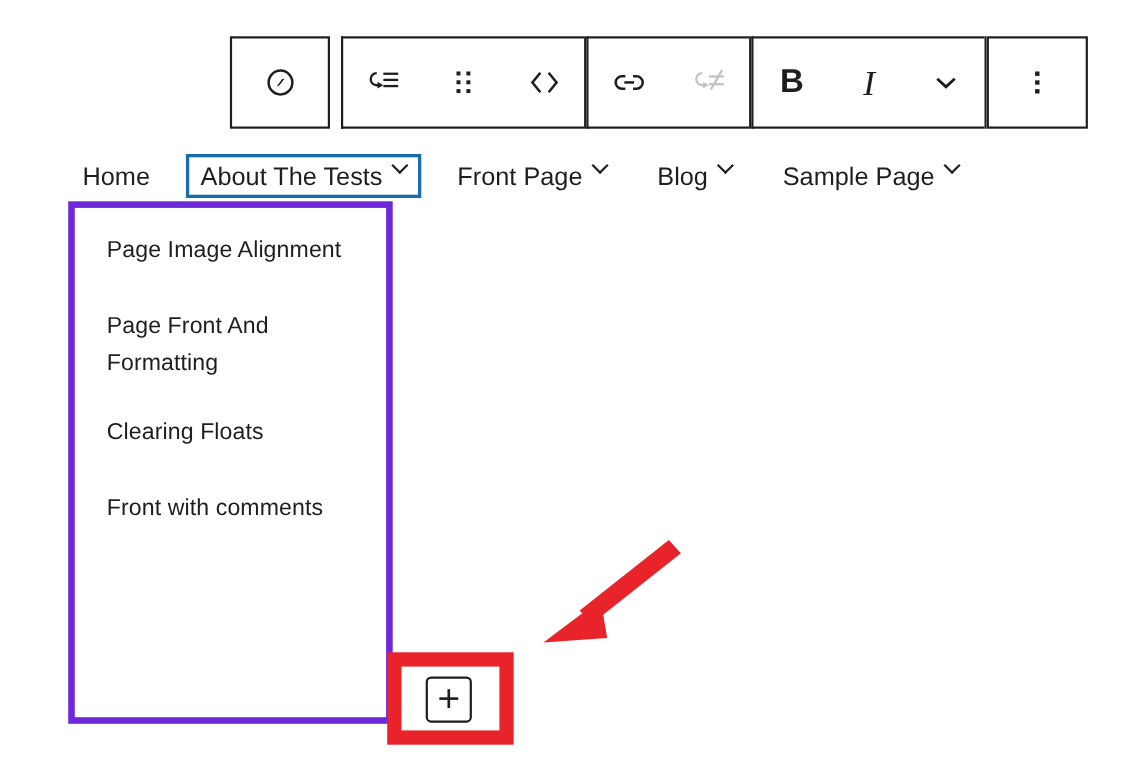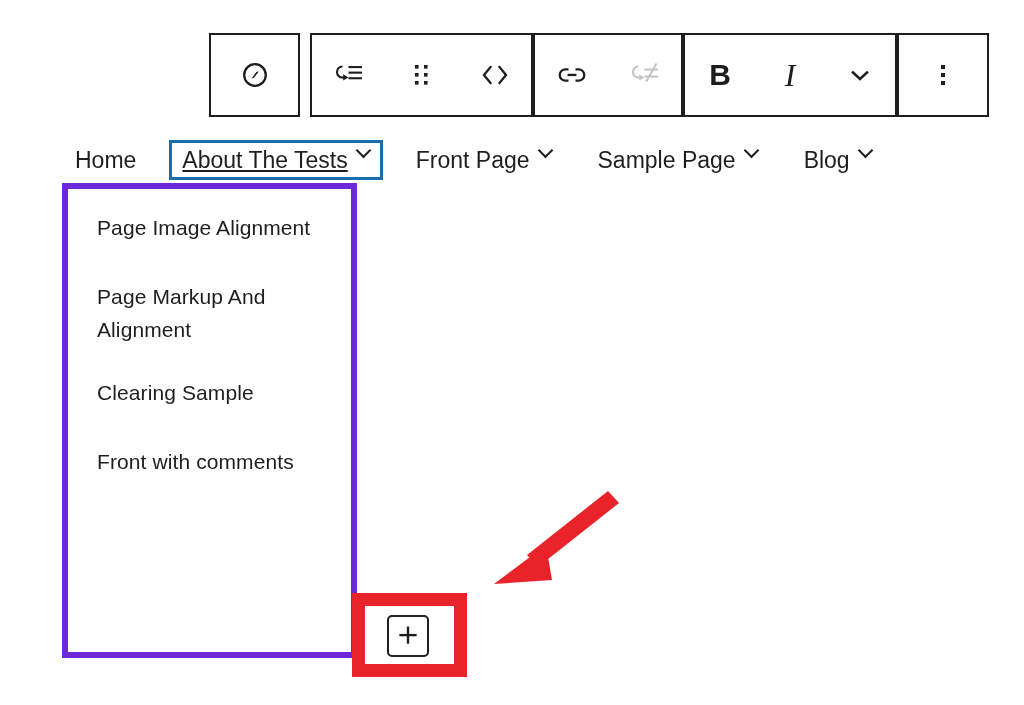--- a/index.html
+++ b/index.html
@@ -93,21 +93,20 @@
     box-sizing: border-box;
     border: 3px solid transparent;
     white-space: nowrap;
     cursor: pointer;
     color: #1e1e1e;
     line-height: 1.15;
   }
   .nav-item + .nav-item { margin-left: 20px; }
   .nav-item.selected {
     border-color: #1a6dad;
-    text-decoration: underline;
   }
   .chev {
     display: inline-block;
     width: 13px;
     height: 13px;
     position: relative;
     top: -3px;
   }
   .chev::after {
     content: "";
@@ -304,38 +303,38 @@
   </div>
   <div class="nav-item selected">
     <span>About The Tests</span>
     <span class="chev"></span>
   </div>
   <div class="nav-item">
     <span>Front Page</span>
     <span class="chev"></span>
   </div>
   <div class="nav-item">
+    <span>Blog</span>
+    <span class="chev"></span>
+  </div>
+  <div class="nav-item">
     <span>Sample Page</span>
-    <span class="chev"></span>
-  </div>
-  <div class="nav-item">
-    <span>Blog</span>
     <span class="chev"></span>
   </div>
 </div>
 
 <div id="submenu-panel">
   <div class="submenu-item">
     <span>Page Image Alignment</span>
   </div>
   <div class="submenu-item wrap">
-    <span>Page Markup And Alignment</span>
+    <span>Page Front And Formatting</span>
   </div>
   <div class="submenu-item">
-    <span>Clearing Sample</span>
+    <span>Clearing Floats</span>
   </div>
   <div class="submenu-item">
     <span>Front with comments</span>
   </div>
 </div>
 
 <div id="appender-wrap">
   <button id="appender-btn" title="Add block">
     <span>
       <svg width="26" height="26" viewBox="0 0 26 26" aria-hidden="true">

